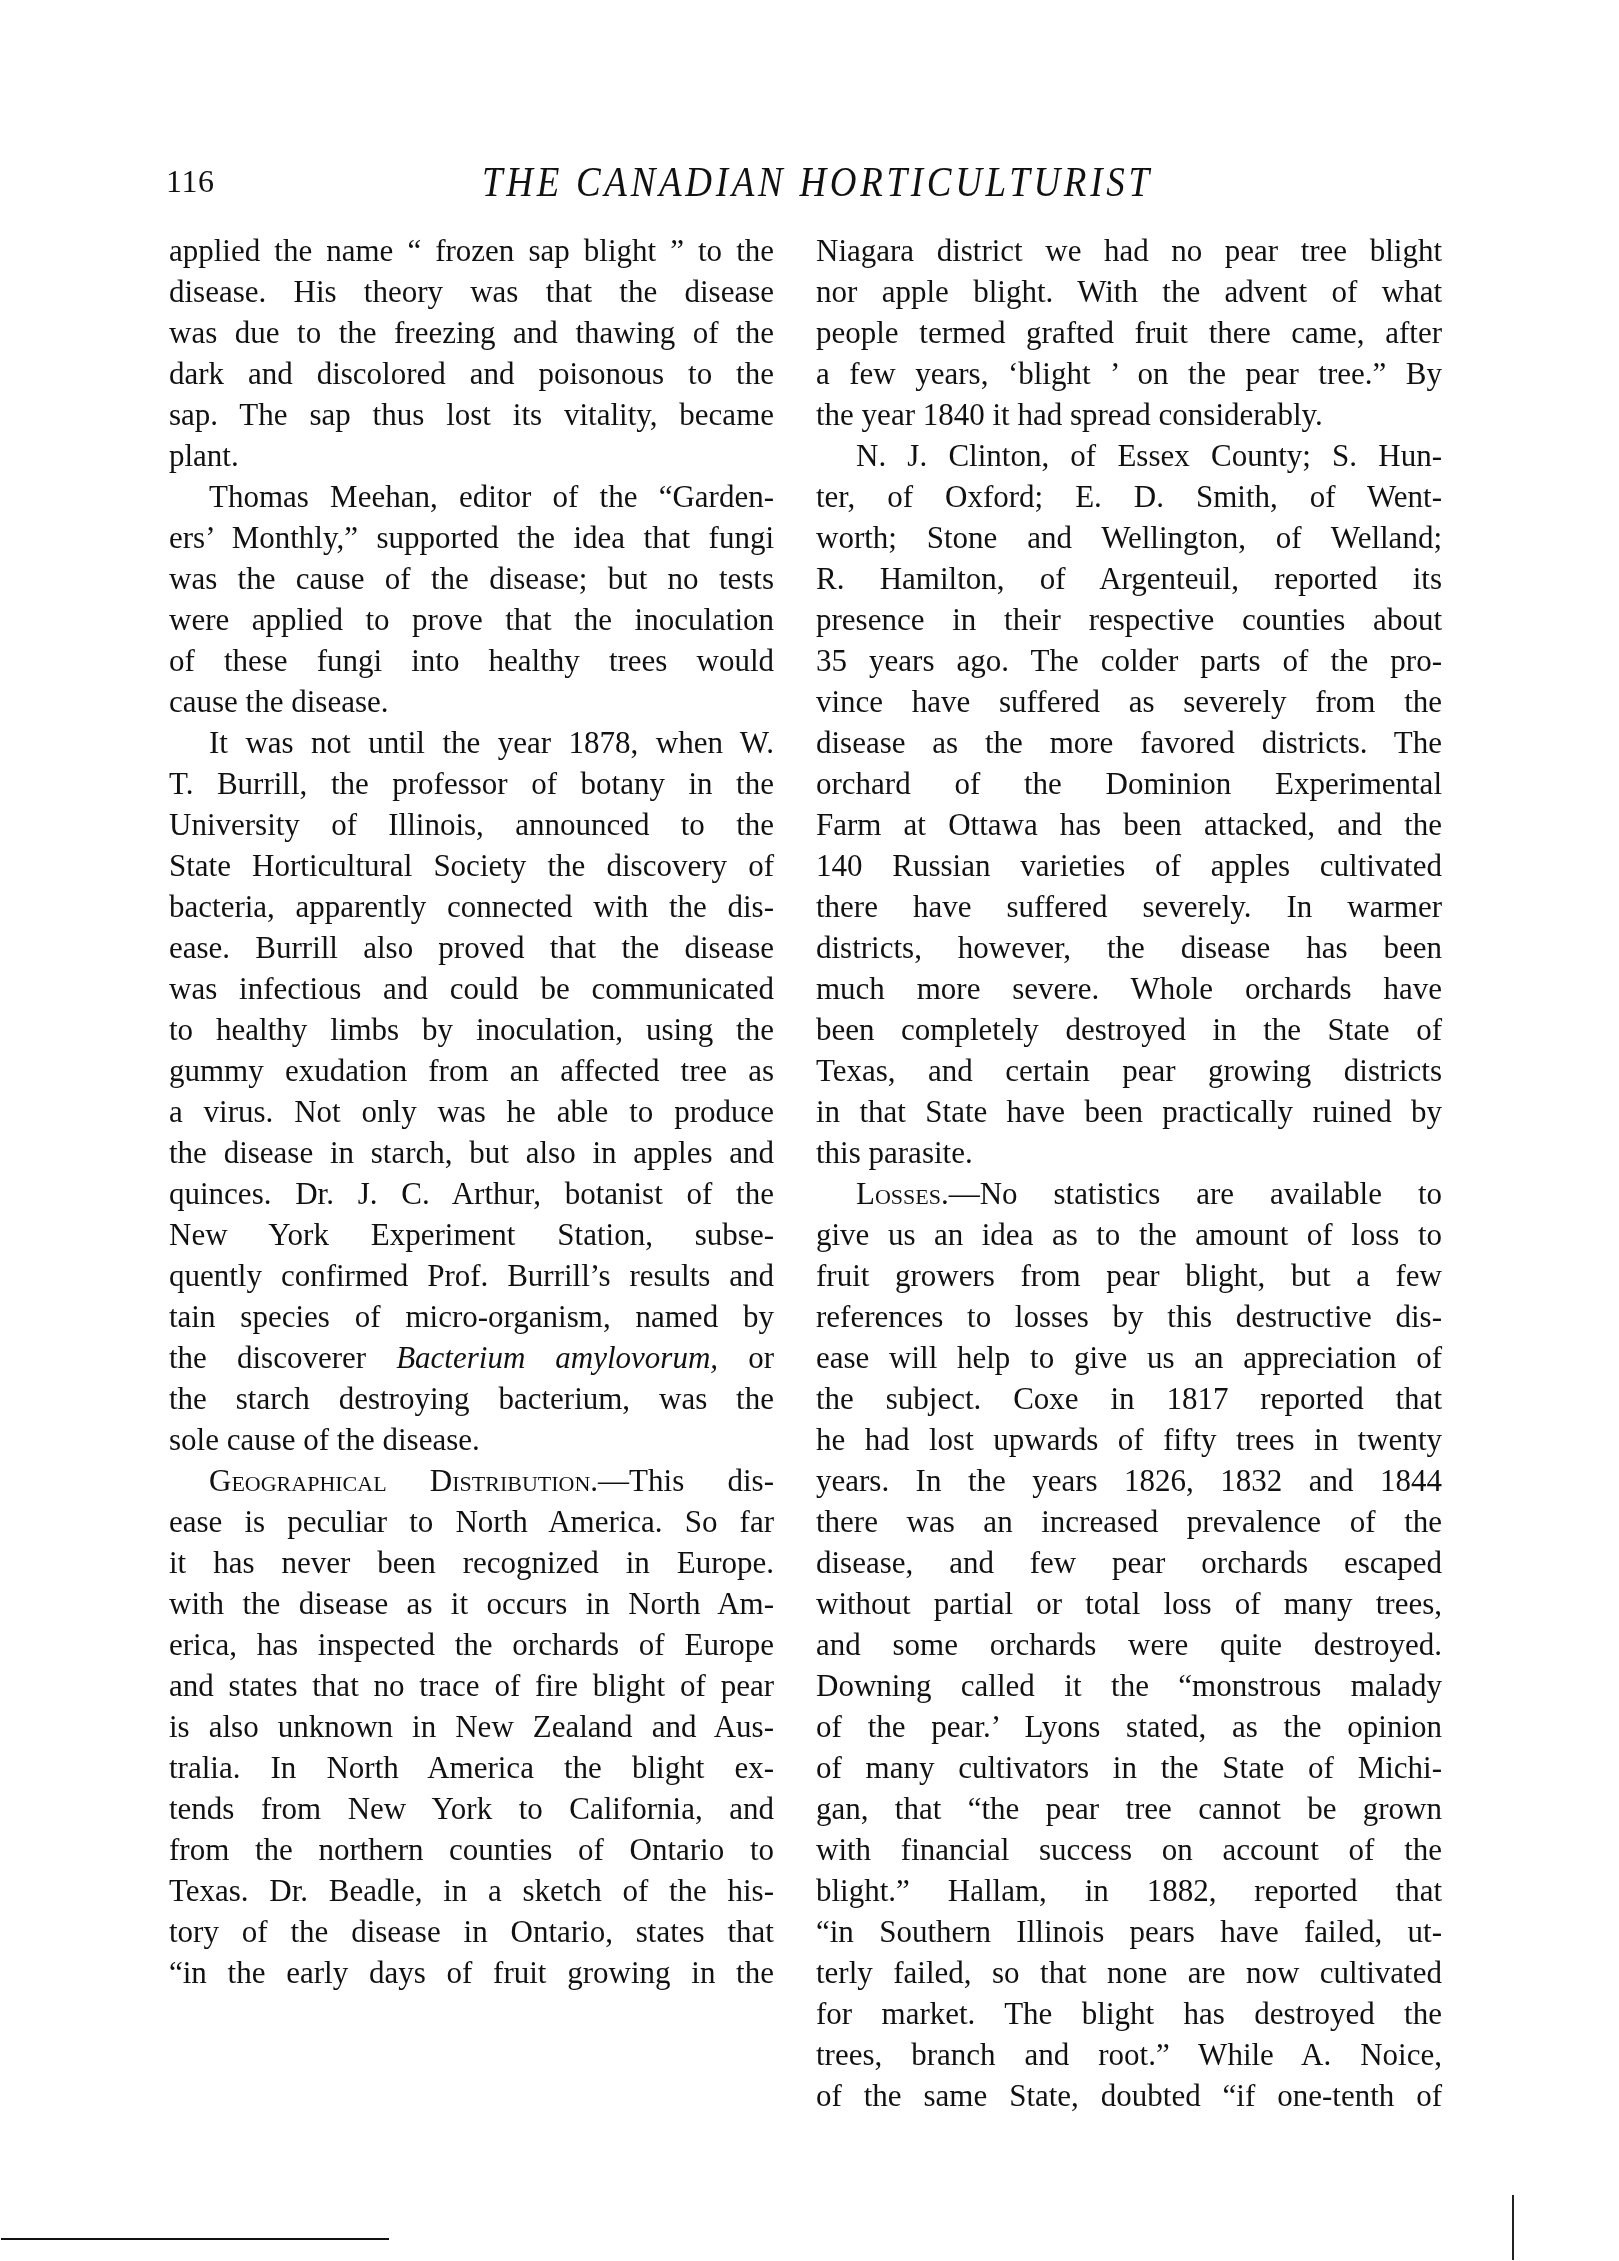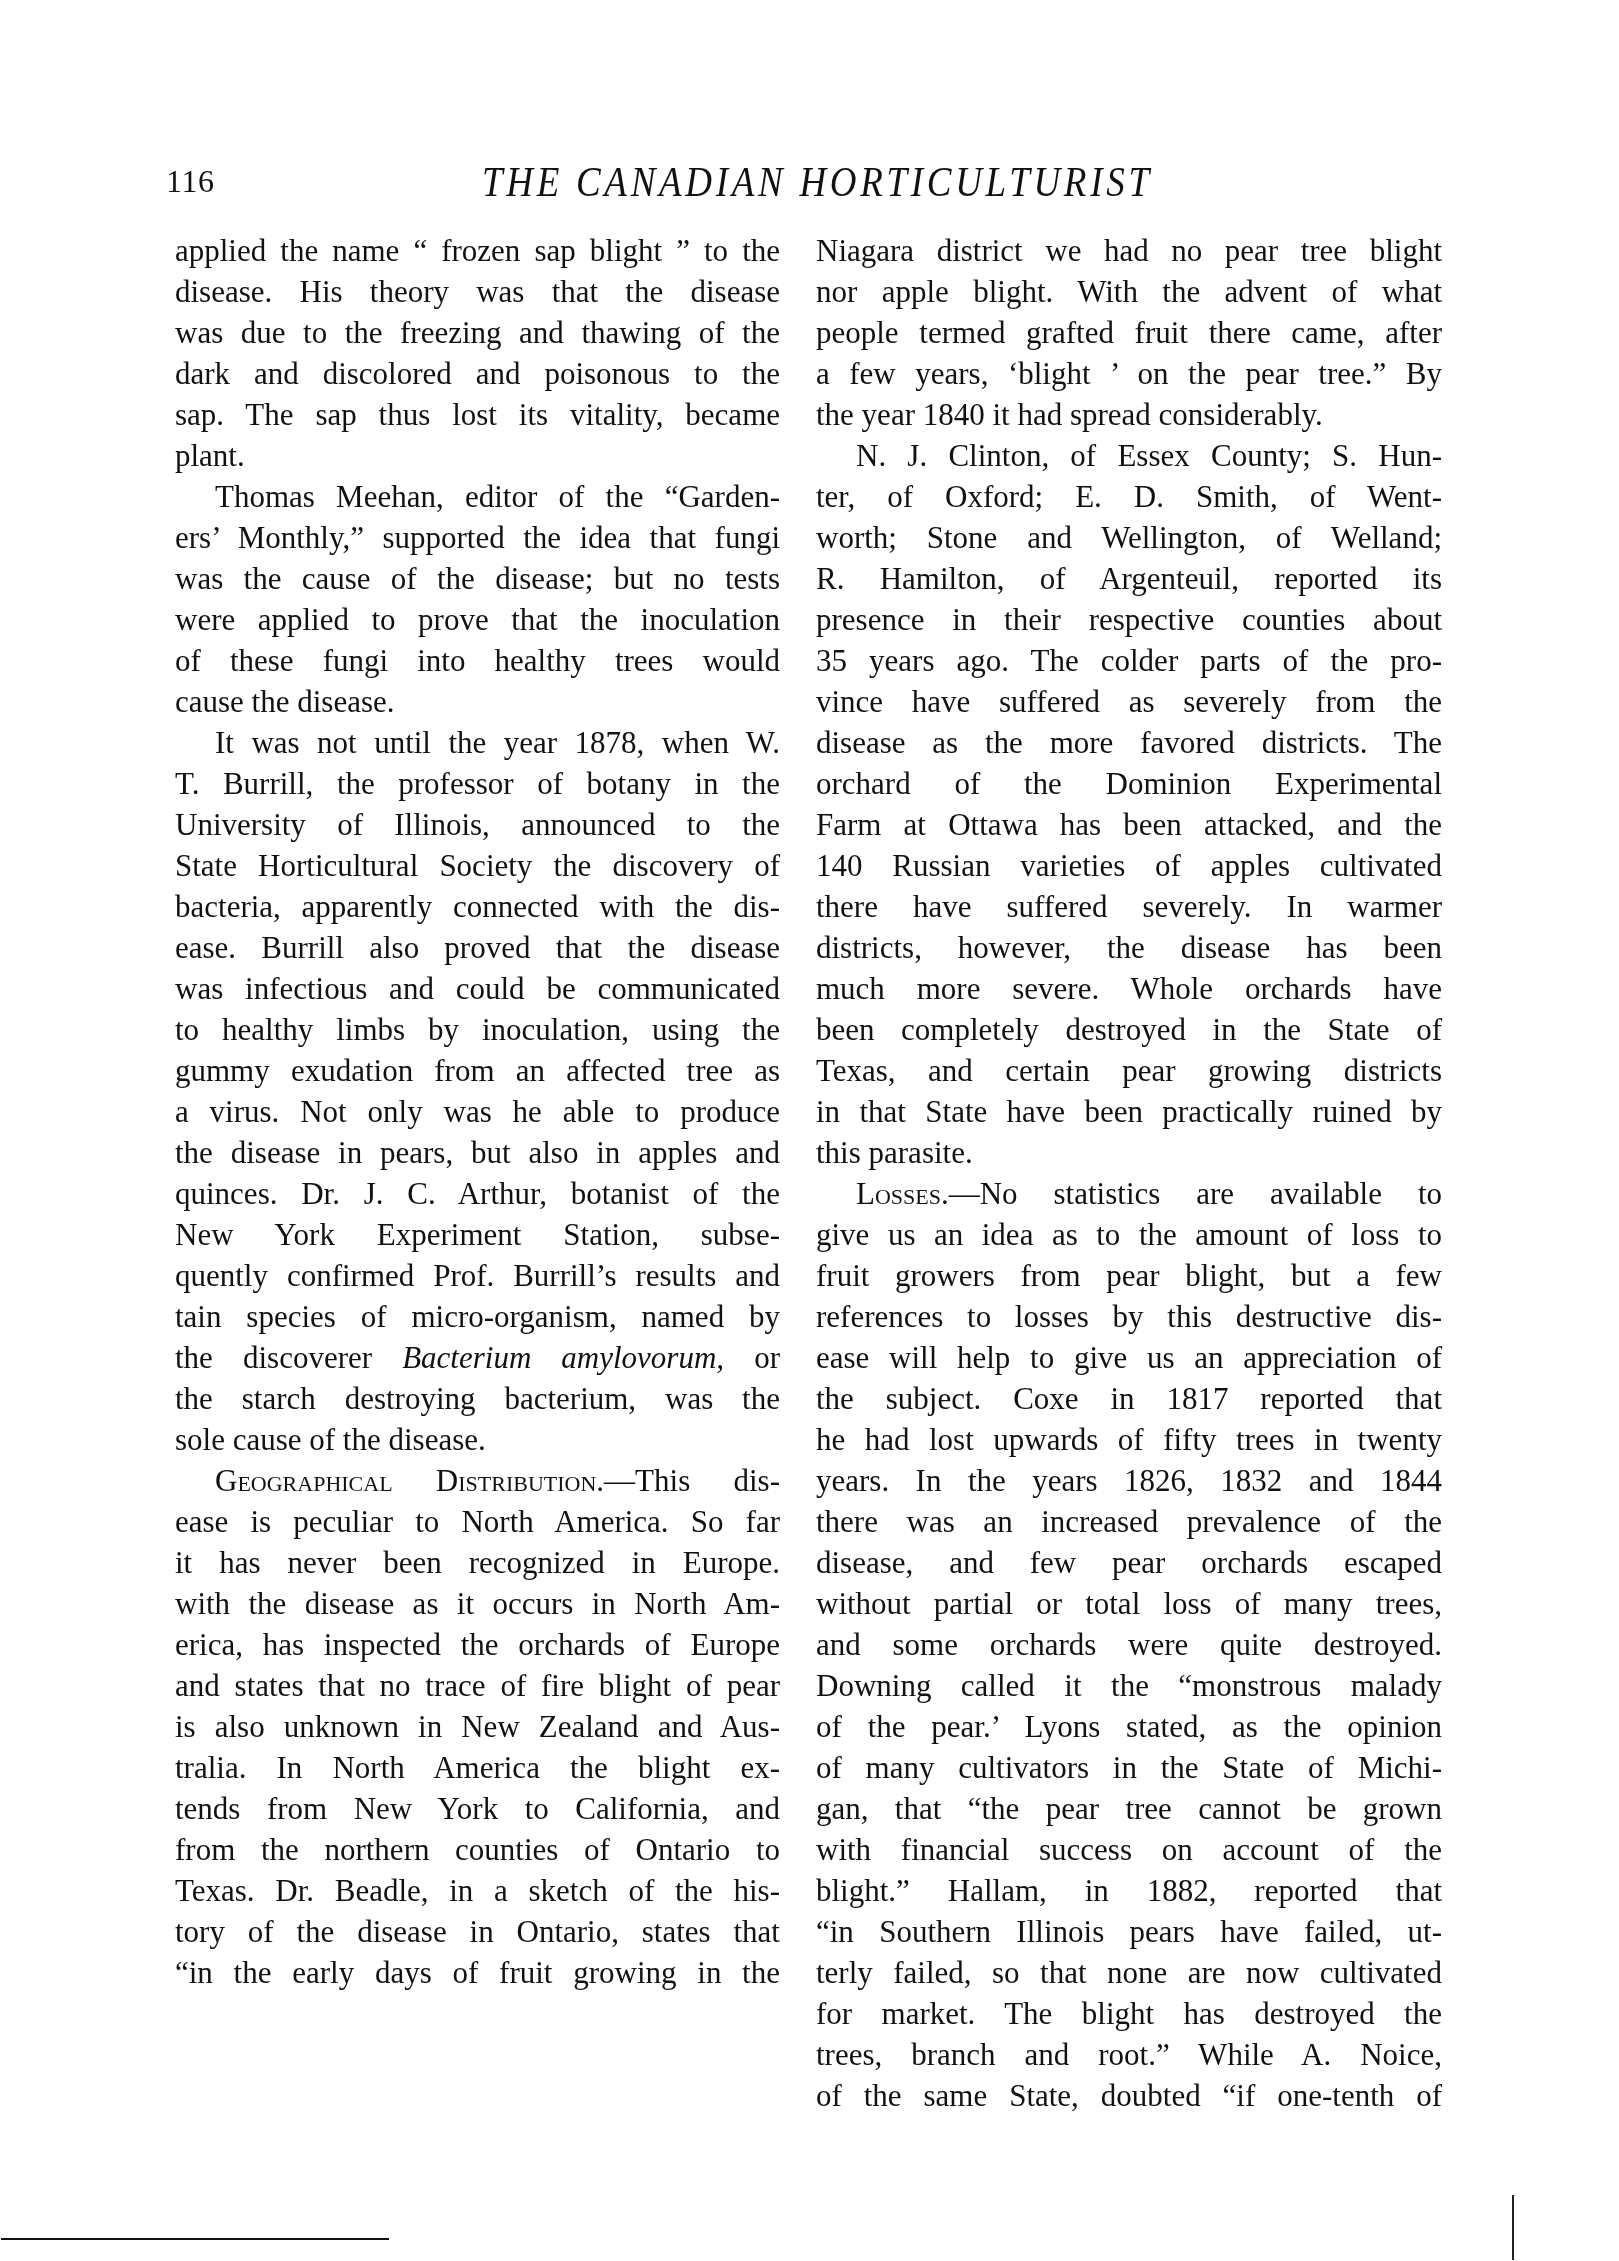--- a/index.html
+++ b/index.html
@@ -2,21 +2,21 @@
 <html style="font-size:9.8px"><head>
 <meta charset="utf-8">
 <style>
   html, body { margin: 0; padding: 0; background: #ffffff; }
   body { width: 1619px; height: 2261px; position: relative; overflow: hidden; color: #111; }
   .page { position: absolute; left: 0; top: 0; width: 1619px; height: 2261px; background: #fff; }
   .running-head { position: absolute; top: 160px; left: 0; width: 1291px; height: 43px; }
   .page-number { position: absolute; left: 166px; top: 0; font-family: "Liberation Serif", "DejaVu Serif", serif; font-size: 32px; line-height: 43px; letter-spacing: 0.6px; }
   .journal-title { position: absolute; left: 482px; top: 0; font-family: "Liberation Serif", "DejaVu Serif", serif; font-style: italic; font-size: 37px; line-height: 43px; letter-spacing: 3.7px; transform: scaleY(1.15); transform-origin: left center; }
   .column { position: absolute; top: 230px; font-family: "Liberation Serif", "DejaVu Serif", serif; font-size: 31px; line-height: 41px; }
-  .col-left { left: 175px; width: 605px; }
+  .col-left { left: 169px; width: 605px; }
   .col-right { left: 816px; width: 626px; }
   .line { display: block; white-space: nowrap; text-align: justify; text-align-last: justify; height: 41px; overflow: visible; }
   .line.last { text-align-last: left; }
   .line.indent { padding-left: 40px; }
   .sc { font-variant: small-caps; }
   .it { font-style: italic; }
   .footer-rule { position: absolute; left: 1.2px; top: 2238px; width: 388px; height: 2.4px; background: #111; }
   .margin-mark { position: absolute; left: 1512px; top: 2195px; width: 1.8px; height: 65px; background: #222; }
 </style>
 </head>
@@ -44,21 +44,21 @@
       <span class="line indent">It was not until the year 1878, when W.</span>
       <span class="line">T. Burrill, the professor of botany in the</span>
       <span class="line">University of Illinois, announced to the</span>
       <span class="line">State Horticultural Society the discovery of</span>
       <span class="line">bacteria, apparently connected with the dis-</span>
       <span class="line">ease.   Burrill also proved that the disease</span>
       <span class="line">was infectious and could be communicated</span>
       <span class="line">to healthy limbs by inoculation, using the</span>
       <span class="line">gummy exudation from an affected tree as</span>
       <span class="line">a virus.   Not only was he able to produce</span>
-      <span class="line">the disease in pears, but also in apples and</span>
+      <span class="line">the disease in starch, but also in apples and</span>
       <span class="line">quinces.   Dr. J. C. Arthur, botanist of the</span>
       <span class="line">New York Experiment Station, subse-</span>
       <span class="line">quently confirmed Prof. Burrill’s results and</span>
       <span class="line">tain species of micro-organism, named by</span>
       <span class="line"><span>the discoverer </span><span class="it">Bacterium amylovorum,</span><span> or</span></span>
       <span class="line">the starch destroying bacterium, was the</span>
       <span class="line last">sole cause of the disease.</span>
       <span class="line indent"><span class="sc">Geographical Distribution.</span><span>—This dis-</span></span>
       <span class="line">ease is peculiar to North America.  So far</span>
       <span class="line">it has never been recognized in Europe.</span>

